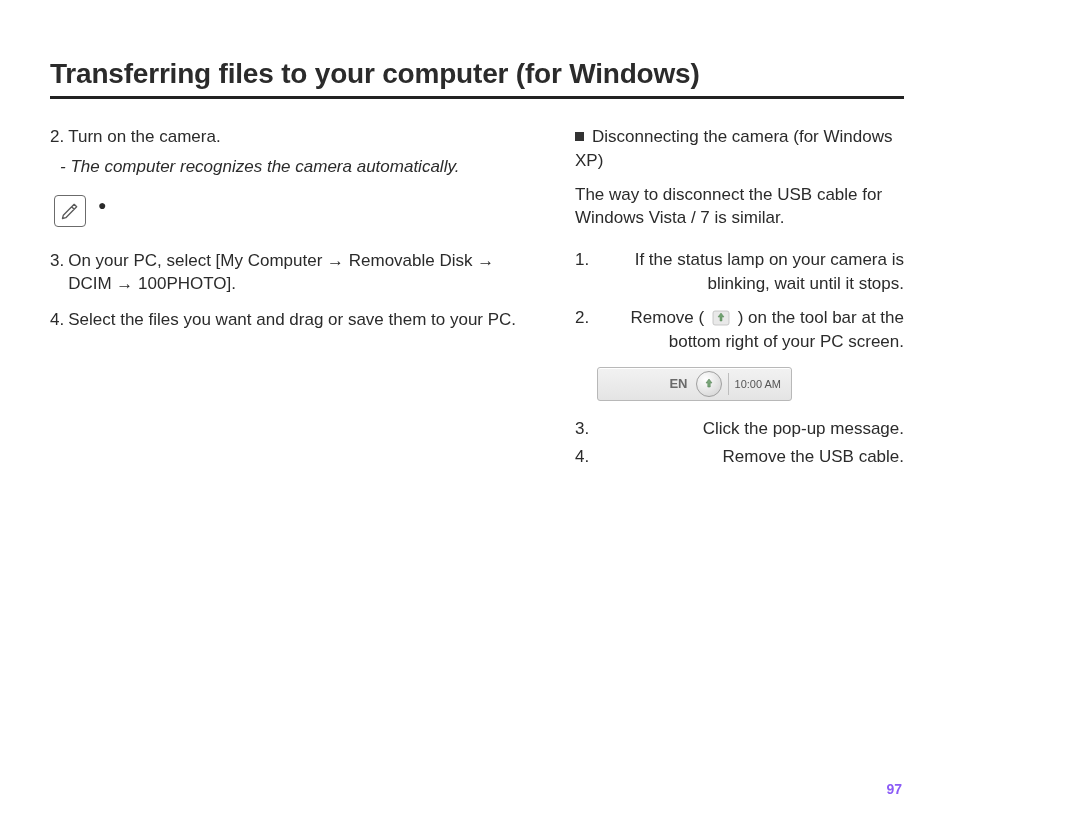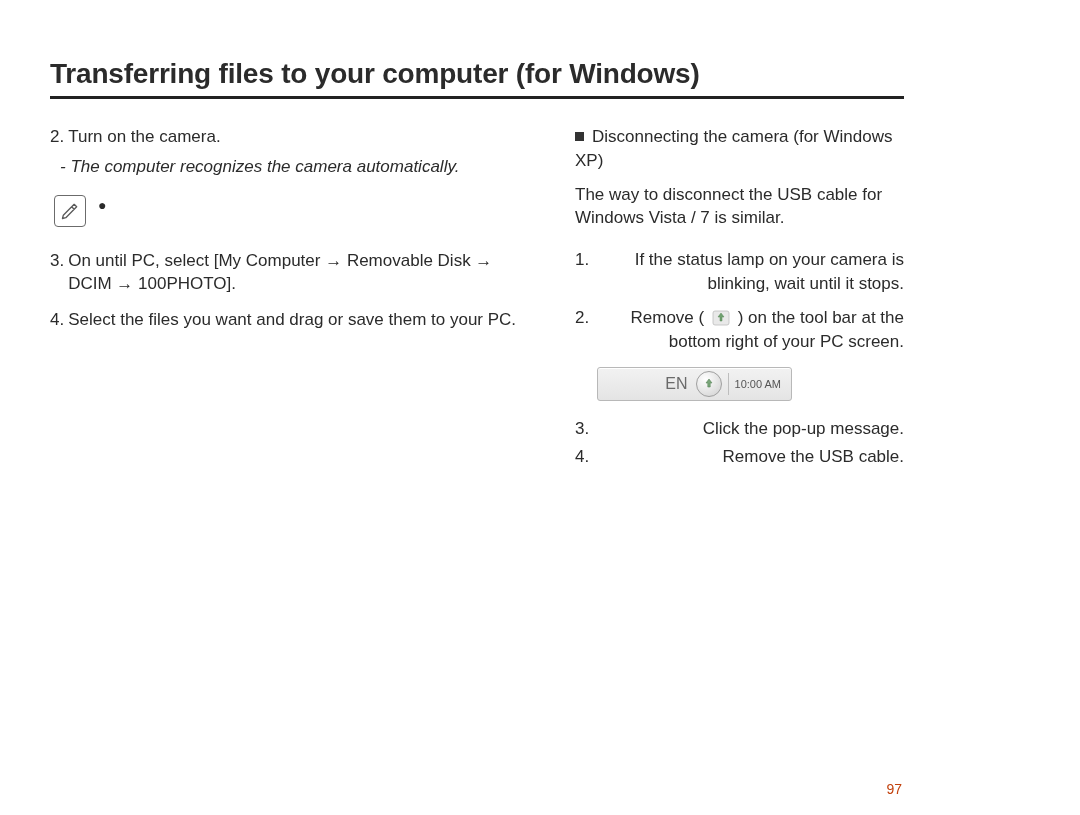--- a/index.html
+++ b/index.html
@@ -123,22 +123,22 @@
     display: flex;
     align-items: center;
     font-size: 11px;
     color: #555;
     position: relative;
     box-shadow: inset 0 1px 0 #fff;
   }
   .tray-image .en {
     margin-left: auto;
     padding: 0 8px;
-    font-weight: normal;
-    font-size: 16px;
+    font-weight: bold;
+    font-size: 13px;
     color: #6a6a6a;
   }
   .tray-image .tray-icon {
     width: 24px;
     height: 24px;
     background: radial-gradient(circle at 35% 30%, #fff, #cfcfcf);
     border: 1px solid #9f9f9f;
     border-radius: 50%;
     display:flex;
     align-items:center;
@@ -159,22 +159,22 @@
     margin-bottom: 10px;
   }
   .right-sub {
     margin-bottom: 18px;
   }
   .page-num {
     position: absolute;
     bottom: 18px;
     right: 62px;
     font-size: 14px;
-    font-weight: normal;
-    color: #c2410c;
+    font-weight: bold;
+    color: #8b5cf6;
   }
 </style>
 </head>
 <body>
 
 <div class="page">
 
   <div class="title">Transferring files to your computer (for Windows)</div>
 
   <div class="columns">
@@ -196,21 +196,21 @@
         </div>
         <div class="note-text">
           <div class="note-bullet">
             <span class="dot">●</span>
           </div>
         </div>
       </div>
 
       <div class="step">
         <span class="num">3.</span>
-        <span class="txt">On until PC, select [My Computer → Removable Disk → DCIM → 100PHOTO].</span>
+        <span class="txt">On your PC, select [My Computer → Removable Disk → DCIM → 100PHOTO].</span>
       </div>
       <div style="height:6px"></div>
       <div class="step">
         <span class="num">4.</span>
         <span class="txt">Select the files you want and drag or save them to your PC.</span>
       </div>
 
     </div>
 
     <div class="col col-right">

